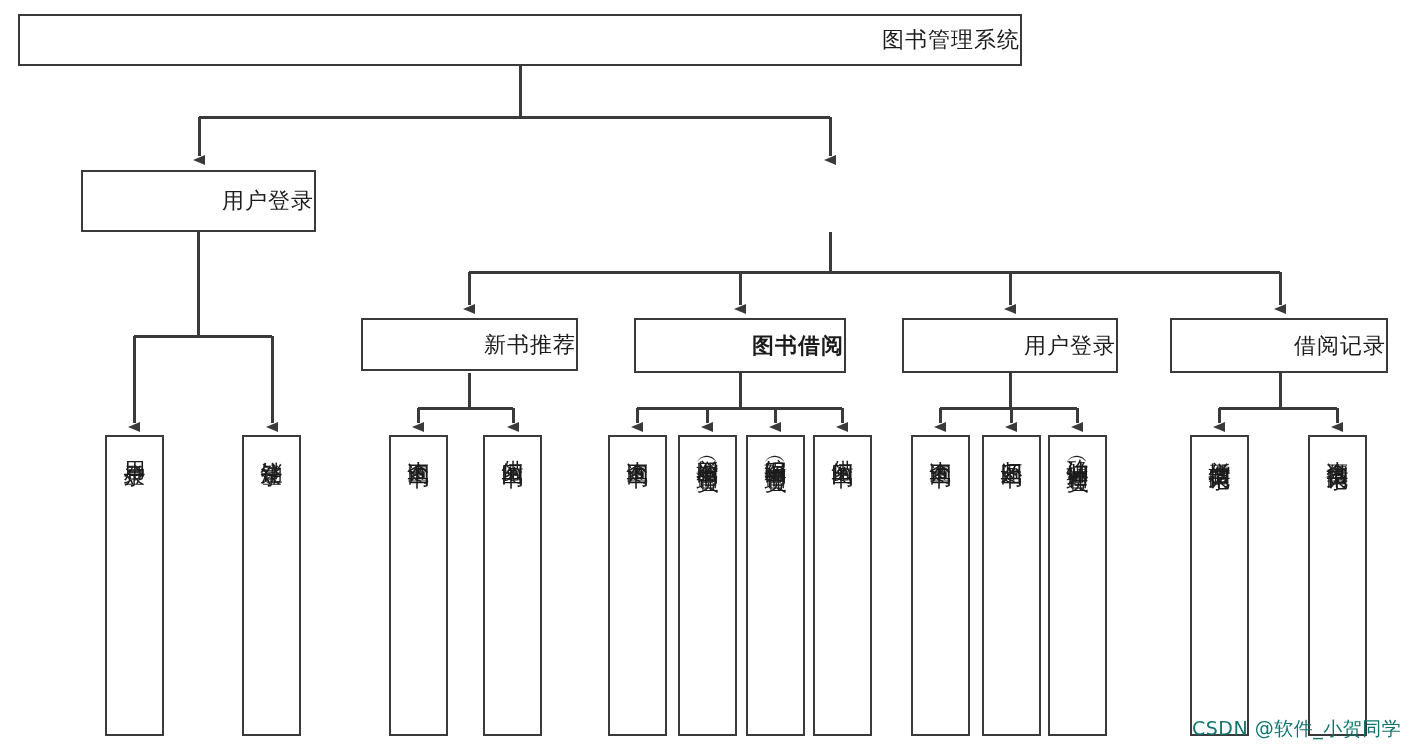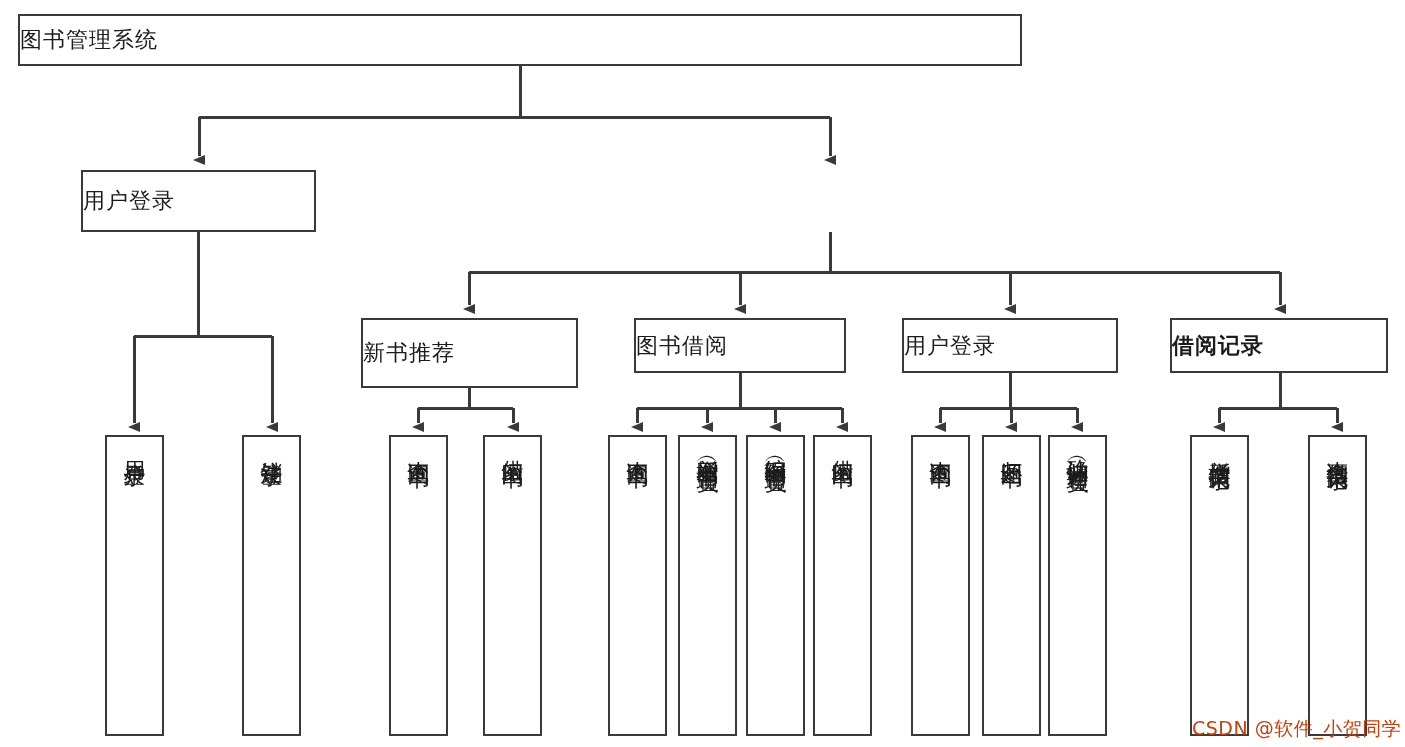--- a/index.html
+++ b/index.html
@@ -12,21 +12,21 @@
     background:#ffffff;
     overflow:hidden;
   }
   .node{
     position:absolute;
     box-sizing:border-box;
     border:2.5px solid #3a3a3a;
     background:#ffffff;
     display:flex;
     align-items:center;
-    justify-content:flex-start;
+    justify-content:flex-end;
     color:#1c1c1c;
   }
   .node.horiz{
     font-size:22px;
     letter-spacing:1px;
     line-height:1;
   }
   .node.vert{
     writing-mode:vertical-rl;
     text-orientation:upright;
@@ -42,21 +42,21 @@
   .node.vert .lbl{white-space:normal;}
   svg#wires{
     position:absolute;
     left:0;top:0;
     width:1405px;height:747px;
     pointer-events:none;
   }
   .wm{
     position:absolute;
     font-size:19px;
-    color:#c2410c;
+    color:#0f766e;
     letter-spacing:0.5px;
     white-space:nowrap;
     user-select:none;
   }
 </style>
 </head>
 <body>
 
 <div id="canvas">
 
@@ -111,30 +111,30 @@
   </svg>
 
   <div class="node horiz" style="left: 18px; top: 14px; width: 1004px; height: 52px;">
     <span class="lbl">图书管理系统</span>
   </div>
 
   <div class="node horiz" style="left: 81px; top: 170px; width: 235px; height: 62px;">
     <span class="lbl">用户登录</span>
   </div>
 
-  <div class="node horiz" style="left: 361px; top: 318px; width: 217px; height: 70px;">
+  <div class="node horiz" style="left: 361px; top: 318px; width: 217px; height: 53px;">
     <span class="lbl">新书推荐</span>
   </div>
-  <div class="node horiz" style="left: 634px; top: 318px; width: 212px; height: 55px;">
+  <div class="node horiz" style="left: 634px; top: 318px; width: 212px; height: 55px; font-weight: bold;">
     <span class="lbl">图书借阅</span>
   </div>
   <div class="node horiz" style="left: 902px; top: 318px; width: 216px; height: 55px;">
     <span class="lbl">用户登录</span>
   </div>
-  <div class="node horiz" style="left: 1170px; top: 318px; width: 218px; height: 55px; font-weight: bold;">
+  <div class="node horiz" style="left: 1170px; top: 318px; width: 218px; height: 55px;">
     <span class="lbl">借阅记录</span>
   </div>
 
   <div class="node vert" style="left: 105px; top: 435px; width: 59px; height: 301px;">
     <span class="lbl">用户登录</span>
   </div>
   <div class="node vert" style="left: 242px; top: 435px; width: 59px; height: 301px;">
     <span class="lbl">注销登录</span>
   </div>
   <div class="node vert" style="left: 389px; top: 435px; width: 59px; height: 301px;">

